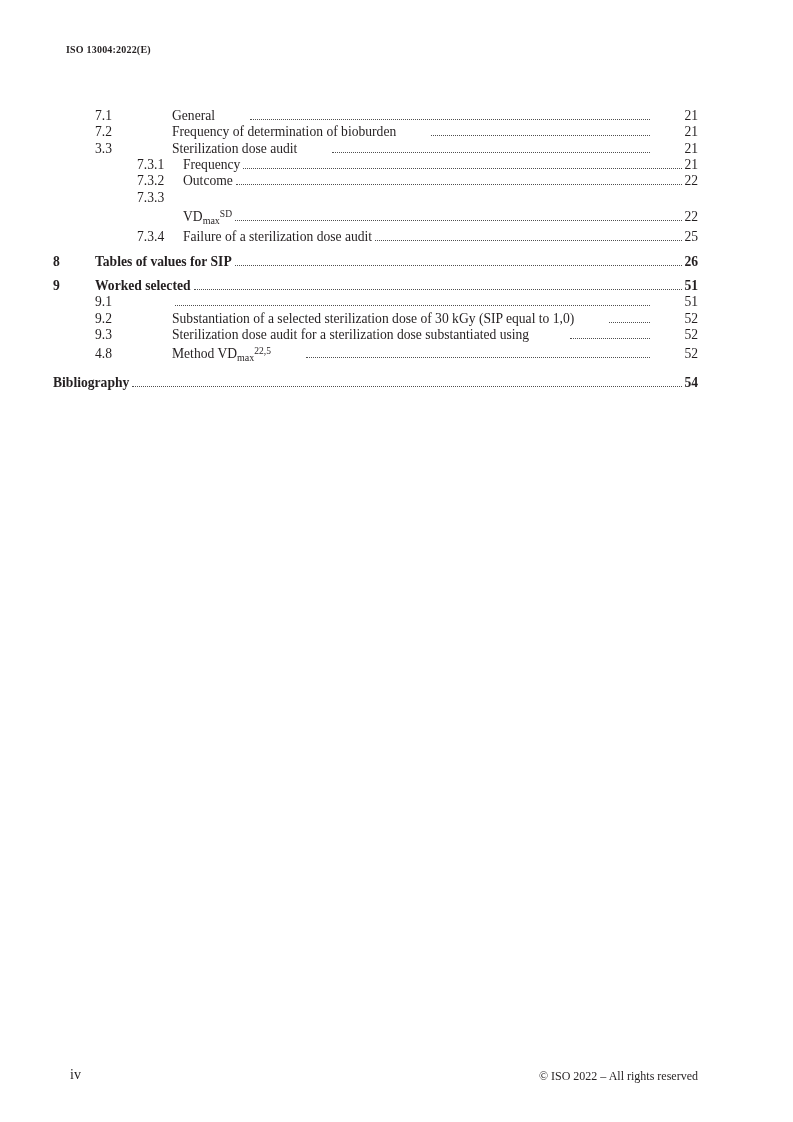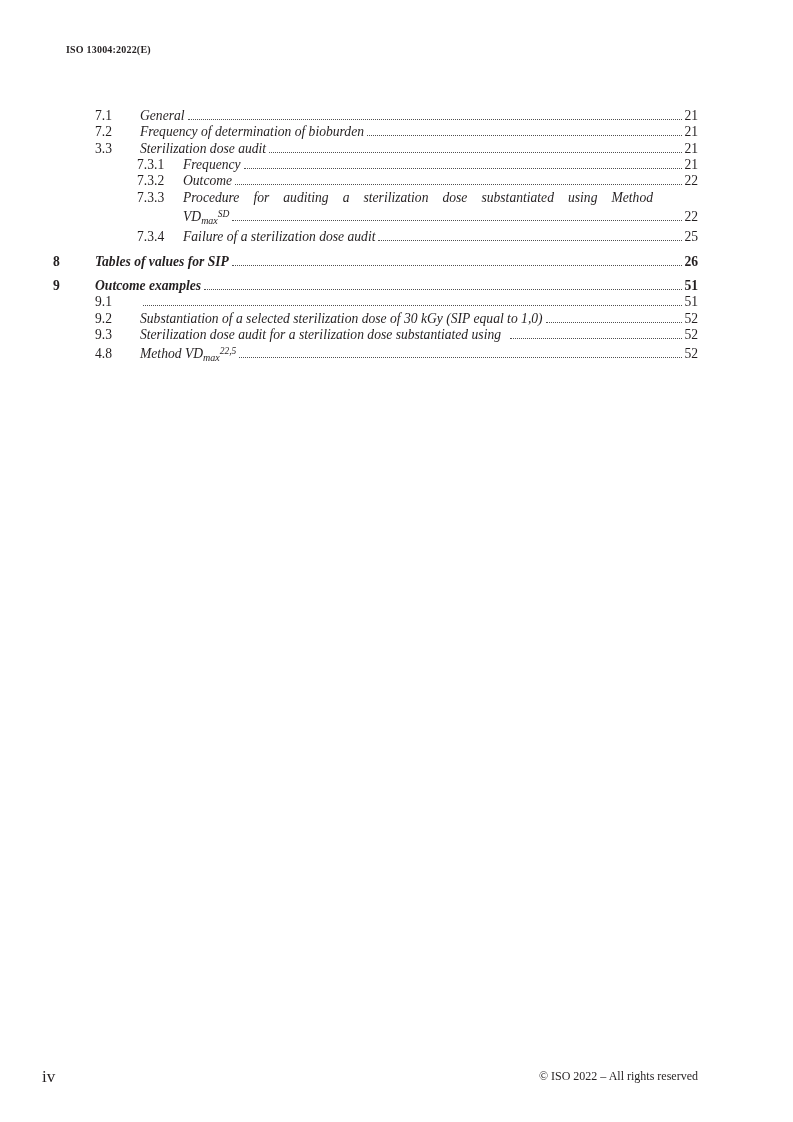--- a/index.html
+++ b/index.html
@@ -37,26 +37,26 @@
     display: flex;
     align-items: baseline;
   }
   .row.space {
     margin-top: 8px;
   }
   .row.bold {
     font-weight: 700;
   }
   .lvl1 .num { width: 42px; flex: 0 0 42px; }
-  .lvl2 { padding-left: 42px; }
+  .lvl2 { padding-left: 42px; gap: 32px; }
   .lvl2 .num { width: 45px; flex: 0 0 45px; }
   .lvl3 { padding-left: 84px; }
   .lvl3 .num { width: 46px; flex: 0 0 46px; }
   .num { white-space: nowrap; }
-  .title { white-space: nowrap; font-style: italic; }
+  .title { white-space: nowrap; }
   .title.justify {
     flex: 1 1 auto;
     white-space: normal;
     text-align: justify;
     text-align-last: justify;
   }
   .pagespacer {
     flex: 0 0 45px;
   }
   .leader {
@@ -78,23 +78,23 @@
     vertical-align: -3px;
     font-weight: inherit;
   }
   .sp {
     font-size: 9.5px;
     vertical-align: 4px;
     font-weight: inherit;
   }
   .footer-left {
     position: absolute;
-    left: 42px;
+    left: 70px;
     top: 1067px;
-    font-size: 17px;
+    font-size: 14px;
   }
   .footer-right {
     position: absolute;
     right: 95px;
     top: 1069px;
     font-size: 12px;
   }
 </style>
 </head>
 <body>
@@ -129,21 +129,20 @@
         <span class="pagenum">21</span>
       </div>
       <div class="row lvl3">
         <span class="num">7.3.2</span>
         <span class="title">Outcome</span>
         <span class="leader"></span>
         <span class="pagenum">22</span>
       </div>
       <div class="row lvl3">
         <span class="num">7.3.3</span>
-        <span class="title justify">Procedure for auditing a sterilization dose substantiated using Method</span>
         <span class="pagespacer"></span>
       </div>
       <div class="row lvl3">
         <span class="num"></span>
         <span class="title">VD<span class="sb">max</span><span class="sp">SD</span></span>
         <span class="leader"></span>
         <span class="pagenum">22</span>
       </div>
       <div class="row lvl3">
         <span class="num">7.3.4</span>
@@ -152,21 +151,21 @@
         <span class="pagenum">25</span>
       </div>
       <div class="row lvl1 space bold">
         <span class="num">8</span>
         <span class="title">Tables of values for SIP</span>
         <span class="leader"></span>
         <span class="pagenum">26</span>
       </div>
       <div class="row lvl1 space bold">
         <span class="num">9</span>
-        <span class="title">Outcome examples</span>
+        <span class="title">Worked selected</span>
         <span class="leader"></span>
         <span class="pagenum">51</span>
       </div>
       <div class="row lvl2">
         <span class="num">9.1</span>
         <span class="leader"></span>
         <span class="pagenum">51</span>
       </div>
       <div class="row lvl2">
         <span class="num">9.2</span>
@@ -179,19 +178,24 @@
         <span class="title">Sterilization dose audit for a sterilization dose substantiated using</span>
         <span class="leader gap"></span>
         <span class="pagenum">52</span>
       </div>
       <div class="row lvl2">
         <span class="num">4.8</span>
         <span class="title">Method VD<span class="sb">max</span><span class="sp">22,5</span></span>
         <span class="leader"></span>
         <span class="pagenum">52</span>
       </div>
+      <div class="row lvl0 space bold">
+        <span class="title">Bibliography</span>
+        <span class="leader"></span>
+        <span class="pagenum">54</span>
+      </div>
     </div>
 
   <div class="footer-left">iv</div>
 
   <div class="footer-right">© ISO 2022 – All rights reserved</div>
 
 </div>
 
 </body></html>

